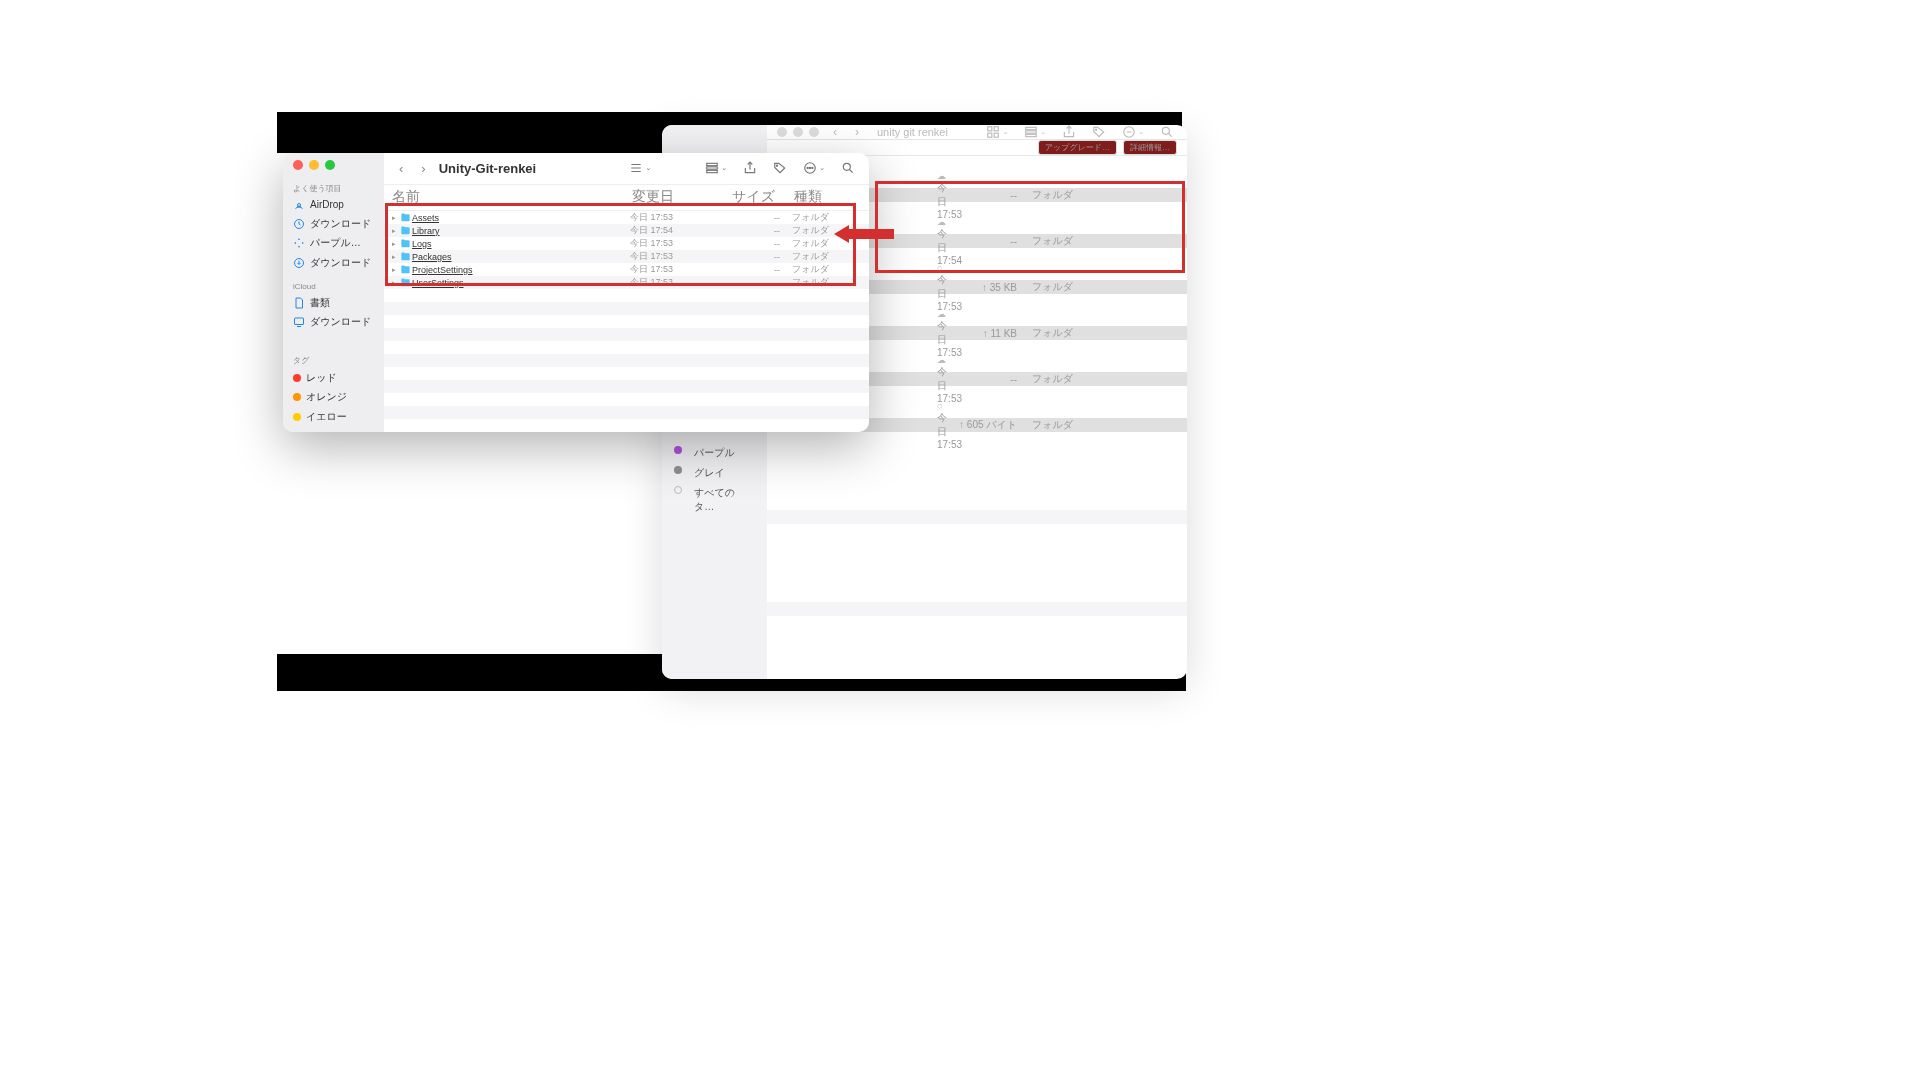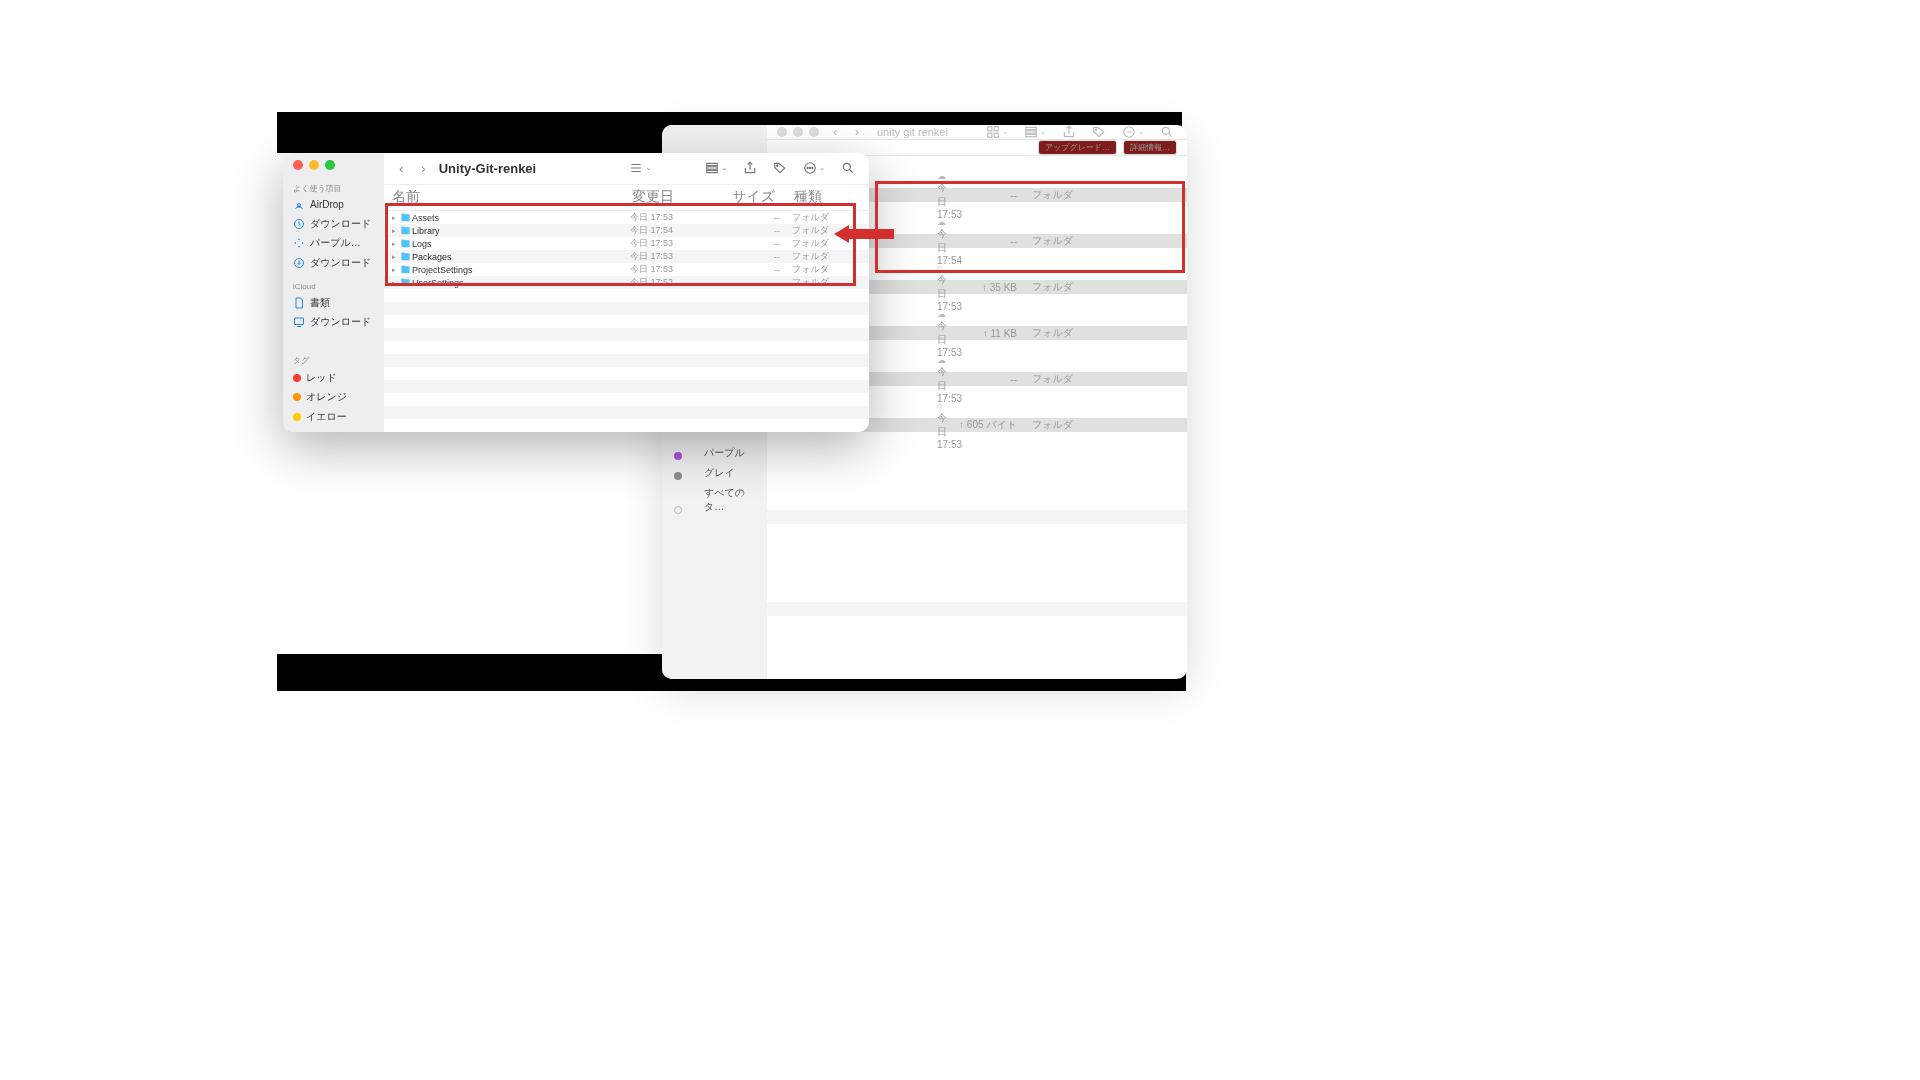--- a/index.html
+++ b/index.html
@@ -156,22 +156,22 @@
       width: 80px;
       text-align: right;
     }
     .wb-kind {
       width: 60px;
       text-align: right;
       padding-right: 4px;
     }
     .wb-sidebar-item {
       display: flex;
-      align-items: flex-end;
-      gap: 22px;
+      align-items: flex-start;
+      gap: 12px;
       padding: 3px 4px;
       color: #555;
     }
     .tag-dot {
       width: 8px;
       height: 8px;
       border-radius: 50%;
       flex-shrink: 0;
     }
 
@@ -312,20 +312,21 @@
     }
     .wf-folder-icon {
       width: 12px;
       color: #4fc3f7;
     }
     .wf-folder-icon svg { width: 11px; height: 11px; vertical-align: middle; }
     .wf-name {
       width: 218px;
       color: #333;
       font-weight: 500;
+      text-decoration: underline;
     }
     .wf-date {
       width: 100px;
       color: #999;
     }
     .wf-size {
       width: 50px;
       text-align: right;
       color: #999;
     }

